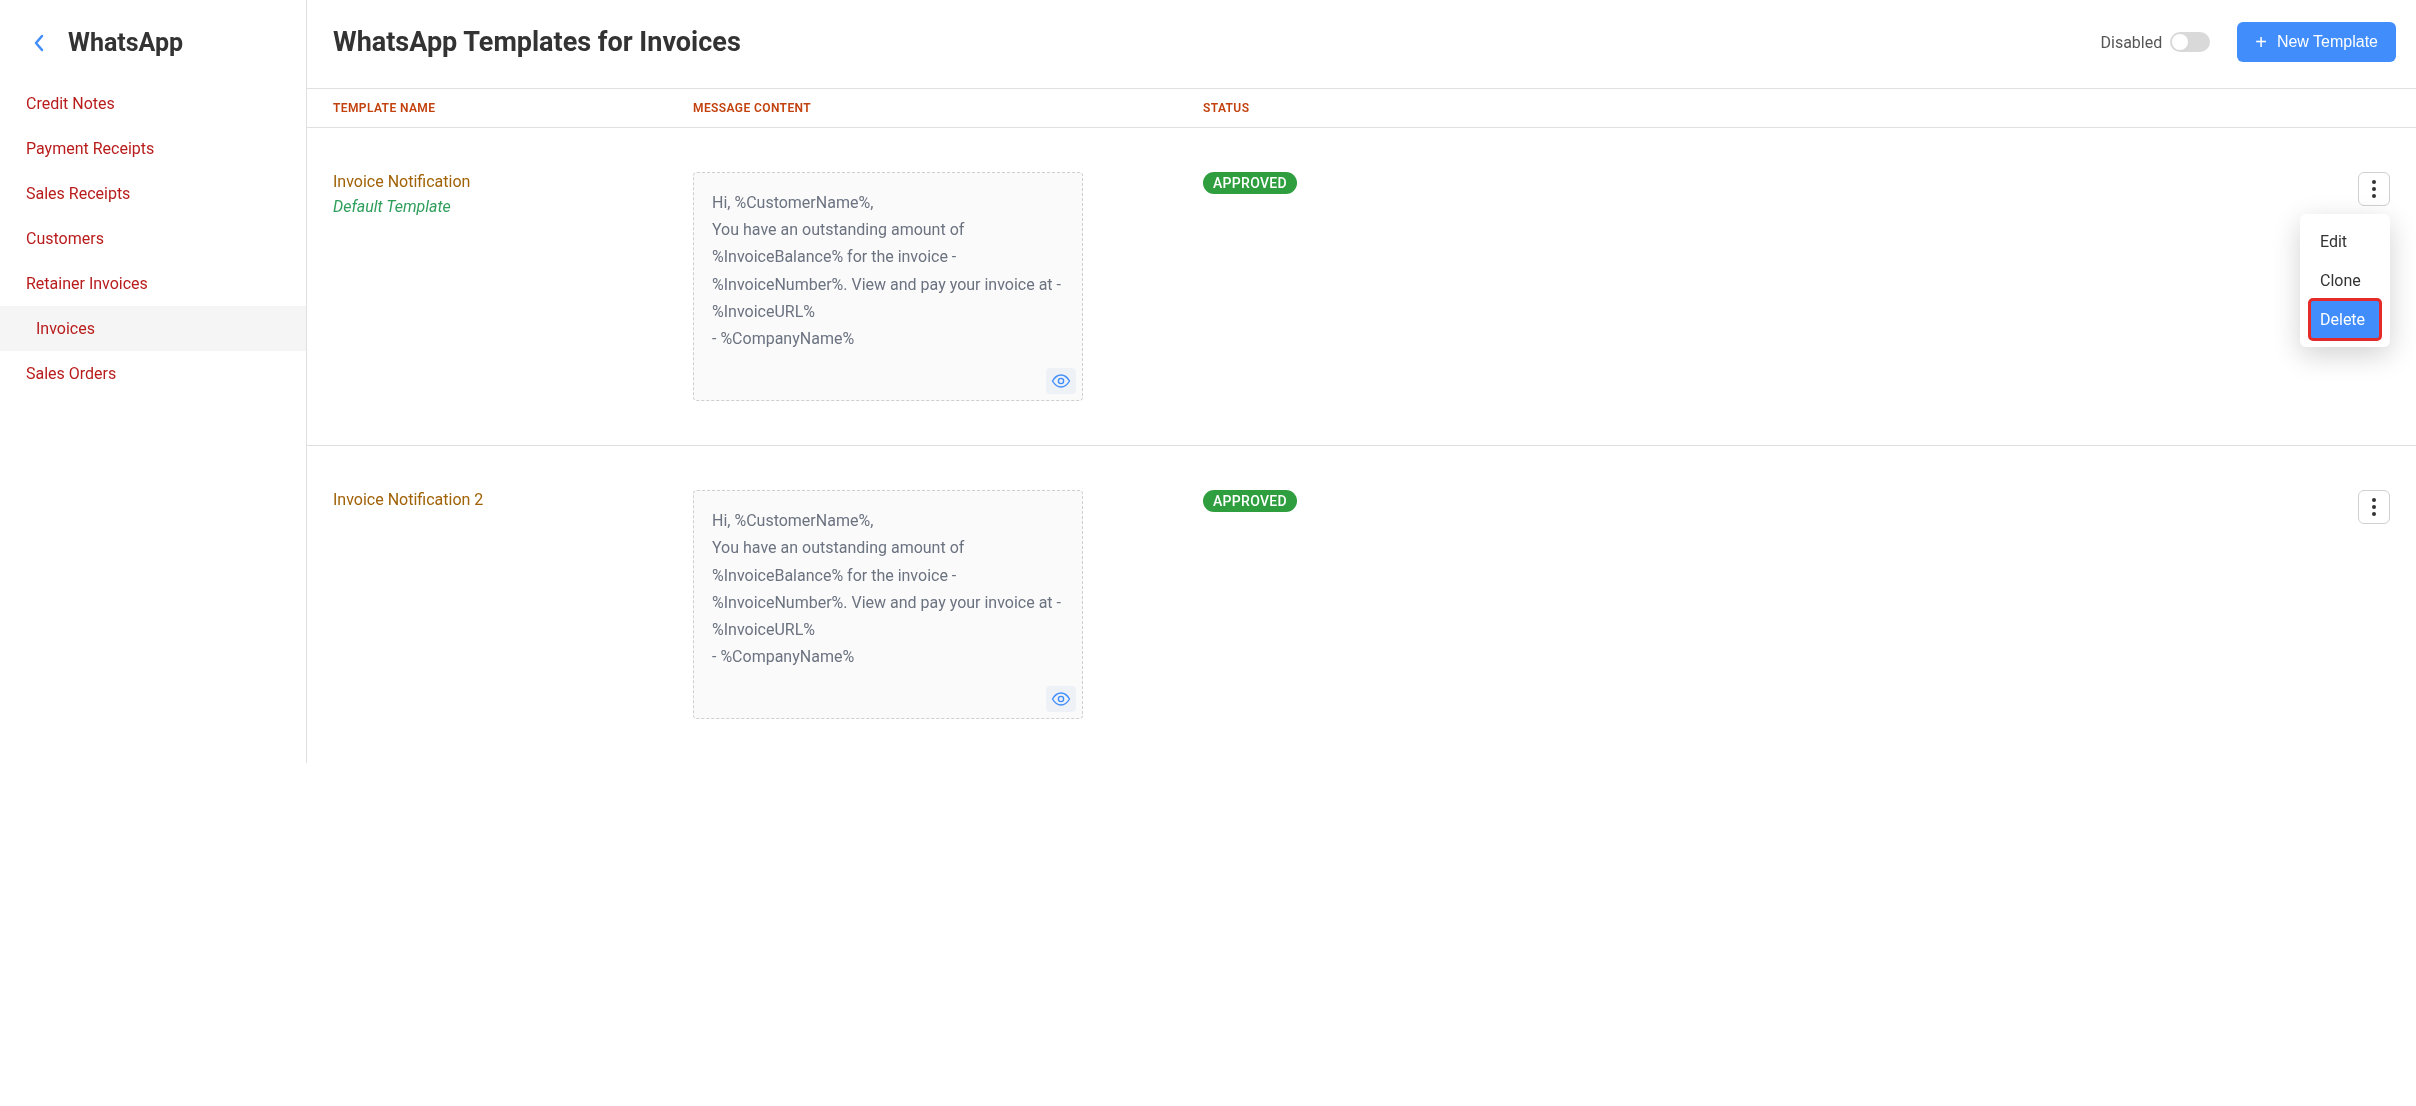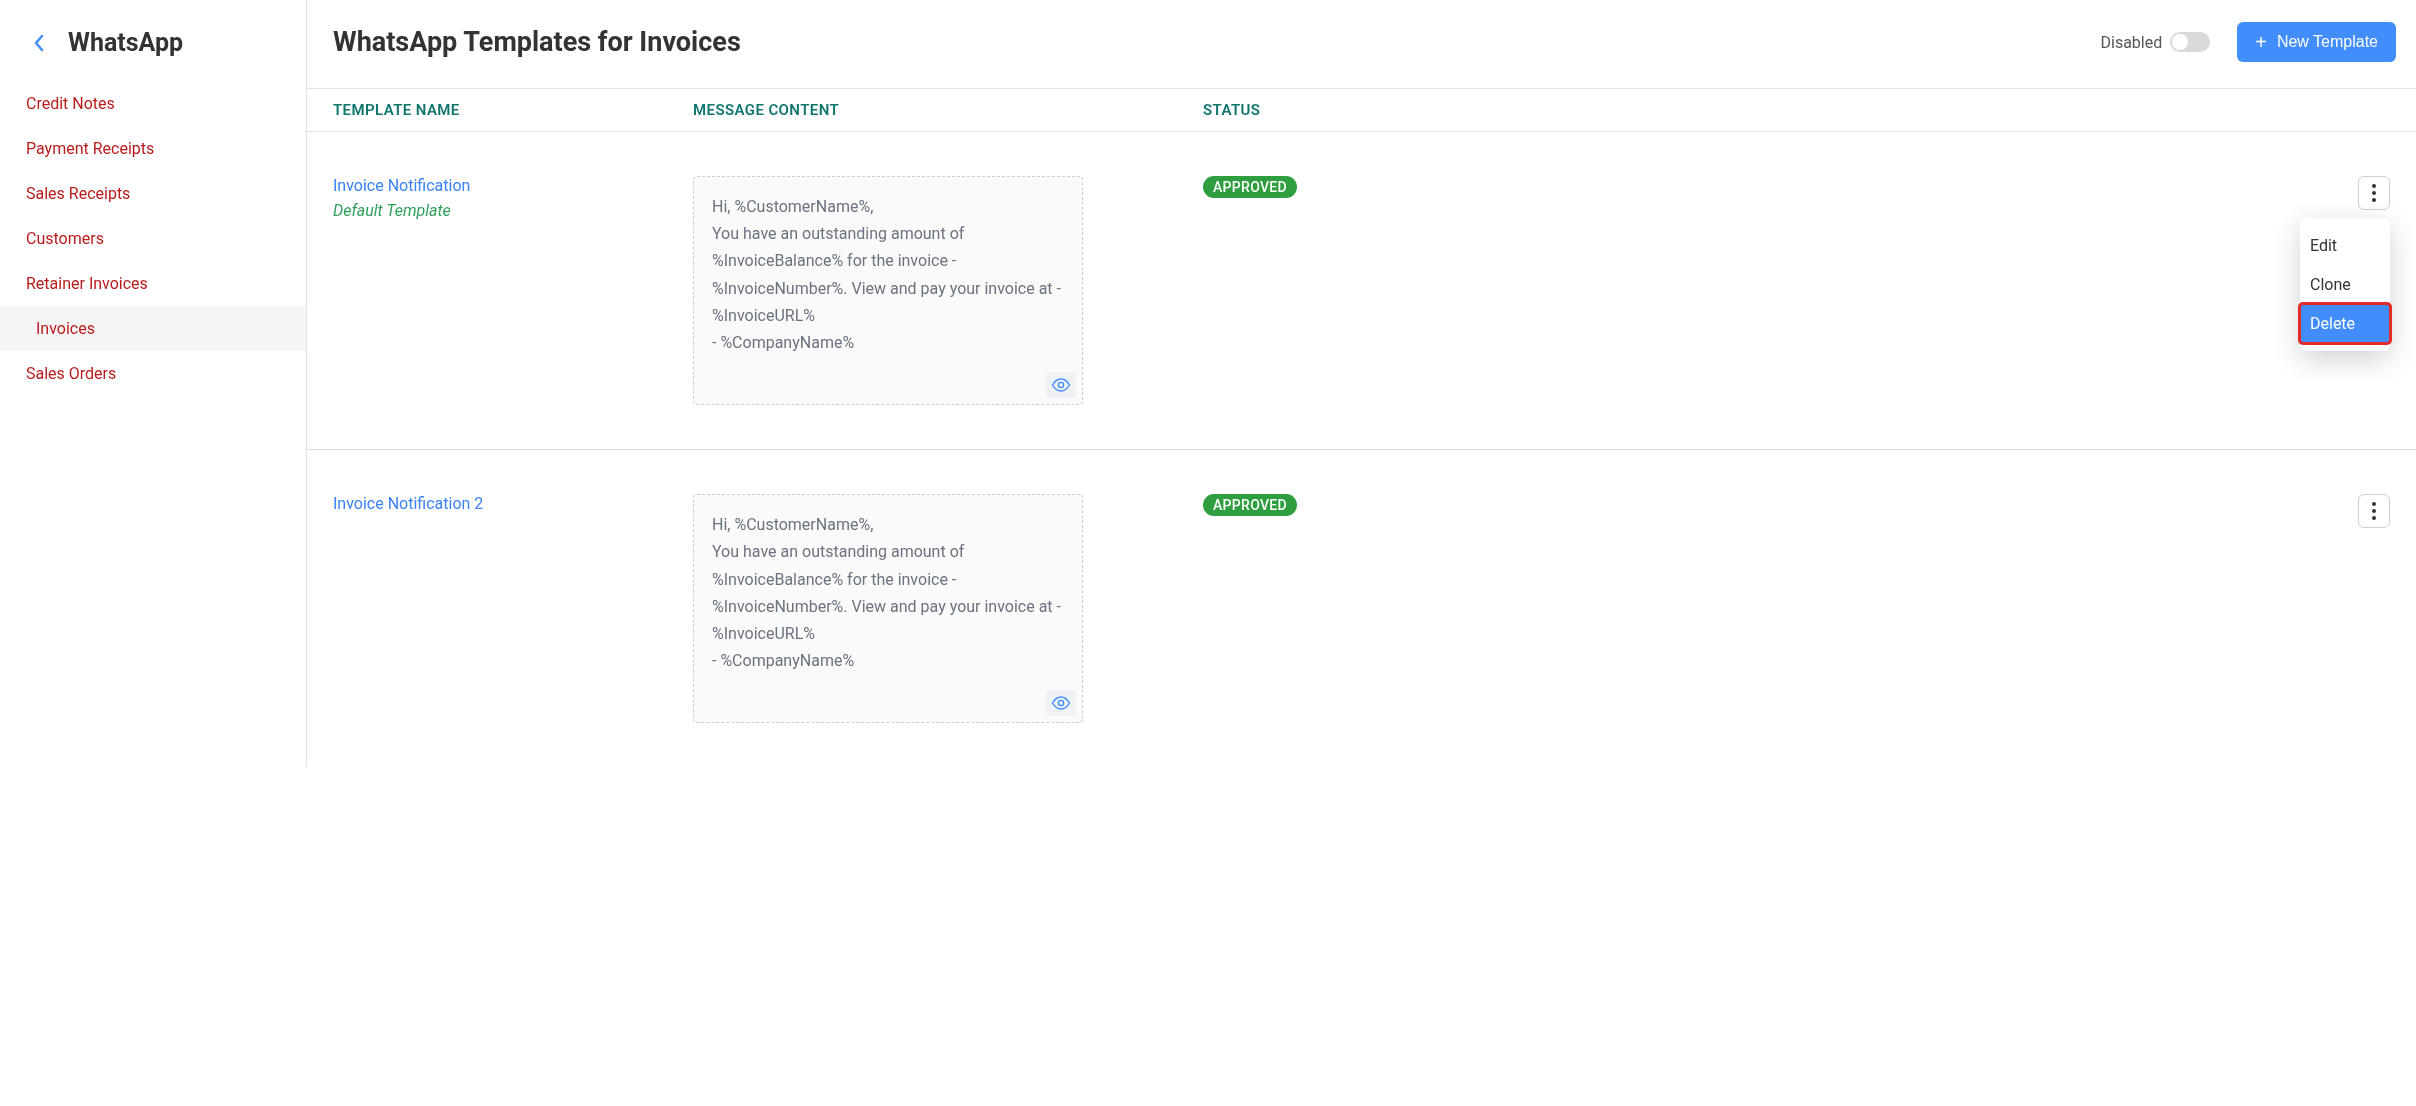--- a/index.html
+++ b/index.html
@@ -104,36 +104,36 @@
     }
     .btn-primary .plus {
       font-size: 20px;
       line-height: 1;
     }
     .table-head {
       display: grid;
       grid-template-columns: 360px 510px 260px 1fr;
       padding: 12px 26px;
       border-bottom: 1px solid #e0e0e0;
-      font-size: 15px;
+      font-size: 12px;
       font-weight: 600;
       letter-spacing: 0.4px;
-      color: #0f766e;
+      color: #c2410c;
     }
     .row {
       display: grid;
       grid-template-columns: 360px 510px 260px 1fr;
       padding: 44px 26px;
       border-bottom: 1px solid #e0e0e0;
       align-items: start;
       position: relative;
     }
     .tmpl-name {
       font-size: 16px;
-      color: #3b82f6;
+      color: #a16207;
     }
     .tmpl-default {
       color: #2e9e5b;
       font-style: italic;
       font-size: 16px;
       margin-top: 6px;
     }
     .msg-box {
       border: 1px dashed #cfcfcf;
       background: #fafafa;
@@ -199,21 +199,21 @@
       border-radius: 50%;
     }
     .dropdown {
       position: absolute;
       top: 42px;
       right: 0;
       width: 90px;
       background: #fff;
       border-radius: 6px;
       box-shadow: 0 8px 28px rgba(0,0,0,0.18);
-      padding: 8px 0;
+      padding: 8px 10px;
       z-index: 10;
     }
     .dropdown-item {
       padding: 10px 10px;
       font-size: 16px;
       color: #333;
       border-radius: 3px;
       cursor: pointer;
     }
     .dropdown-item.highlight {

